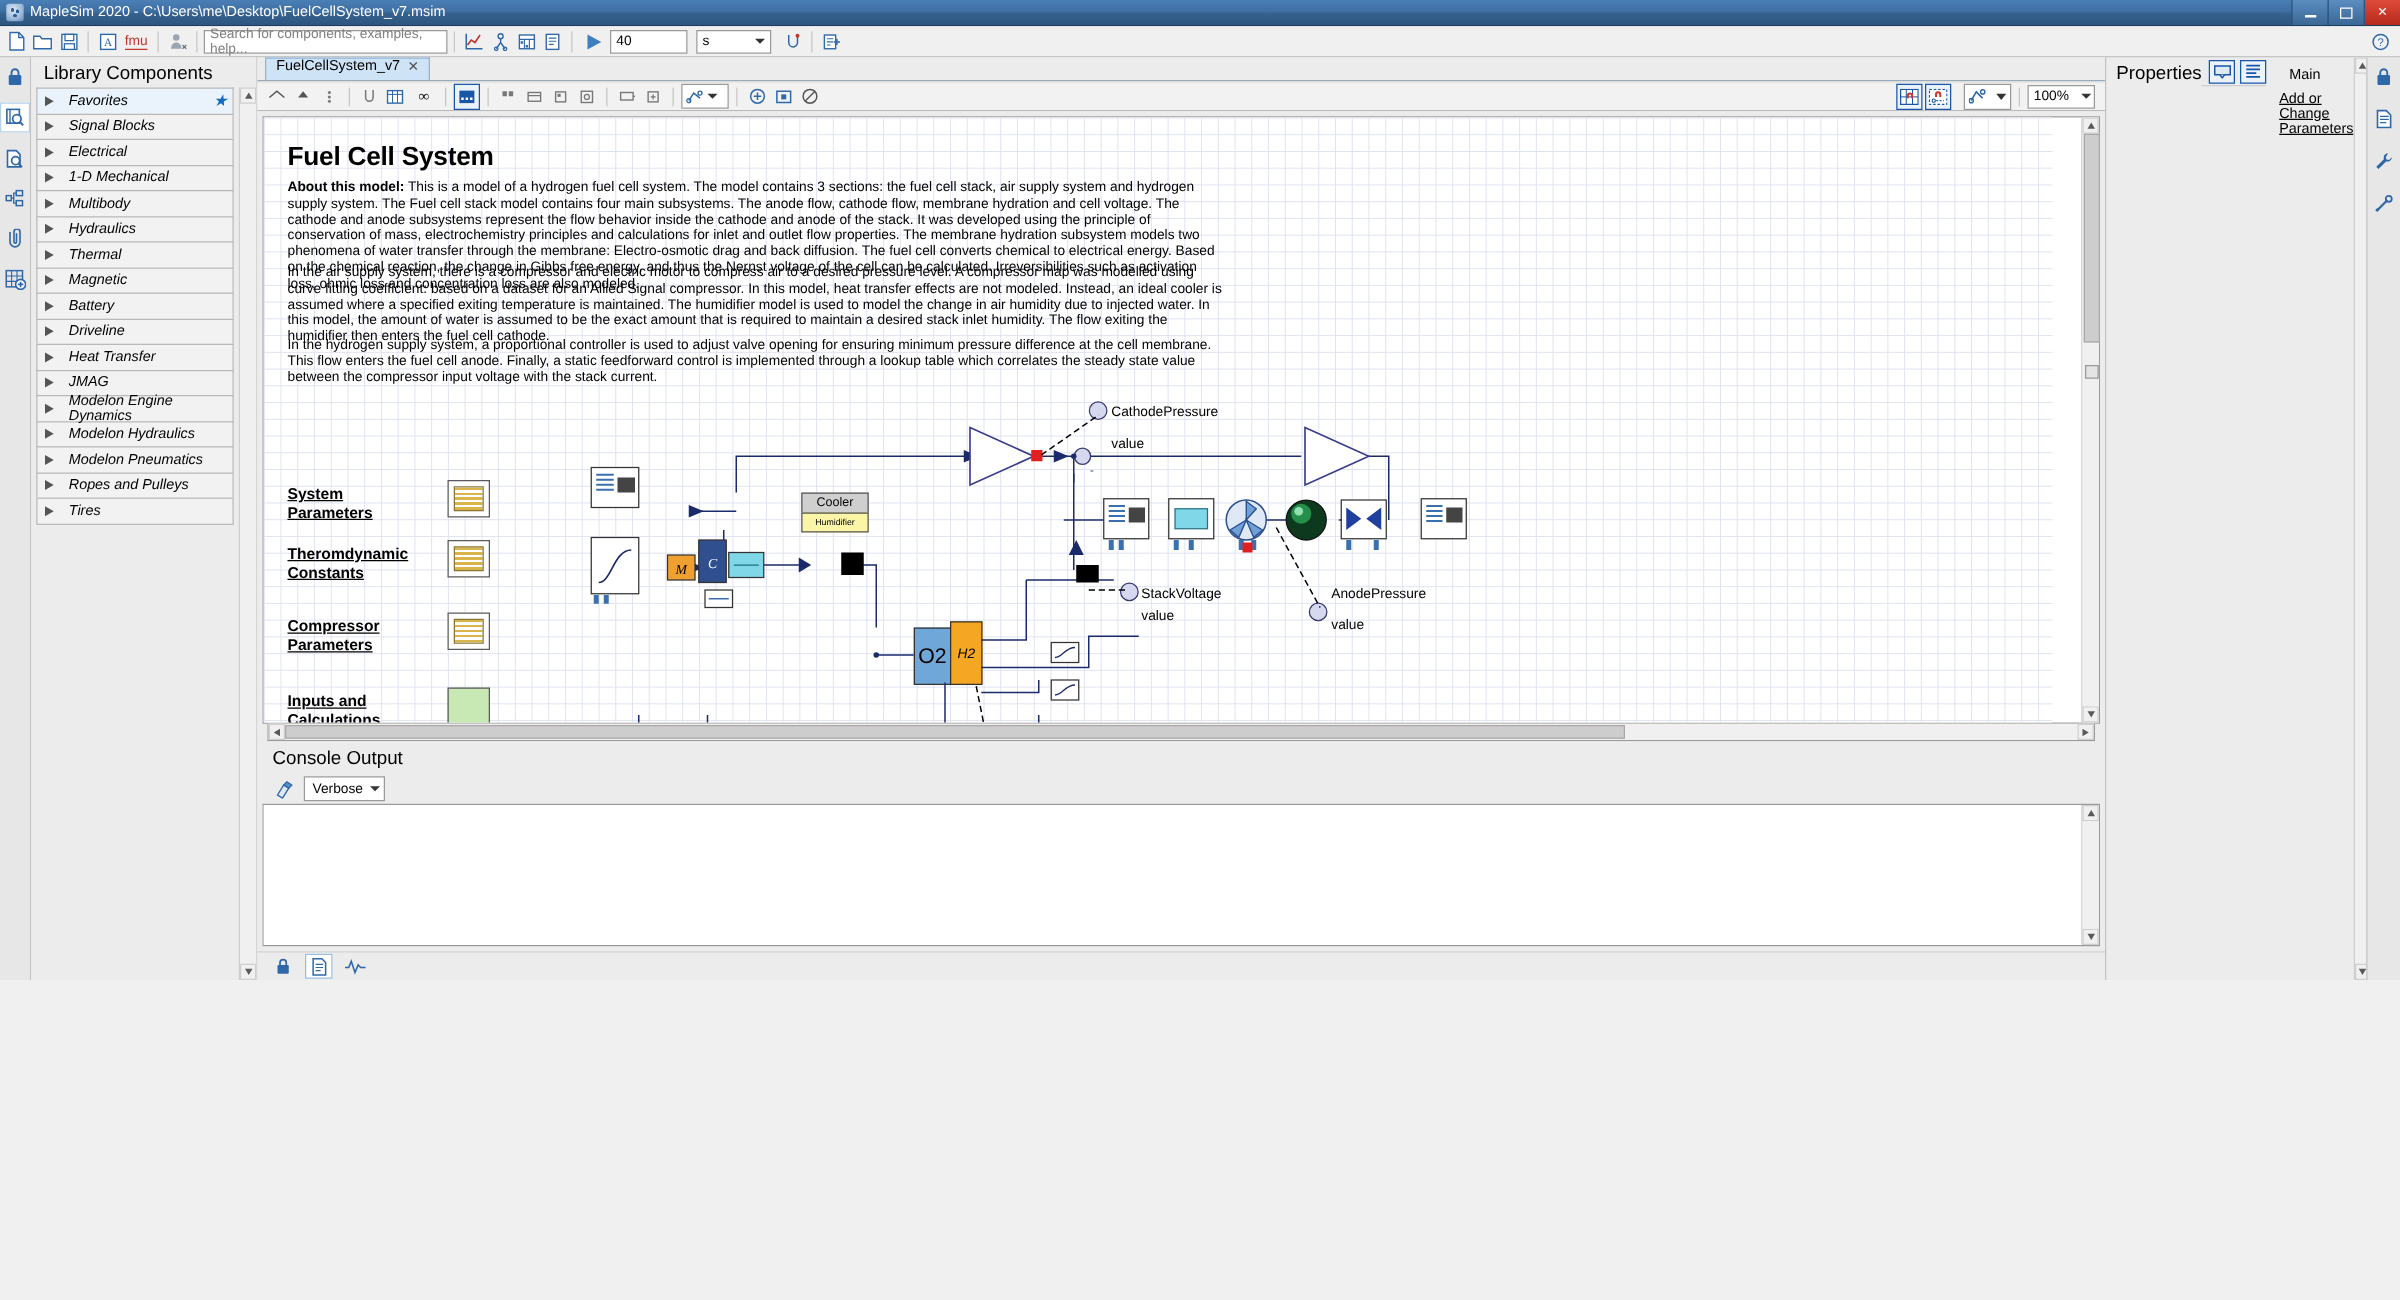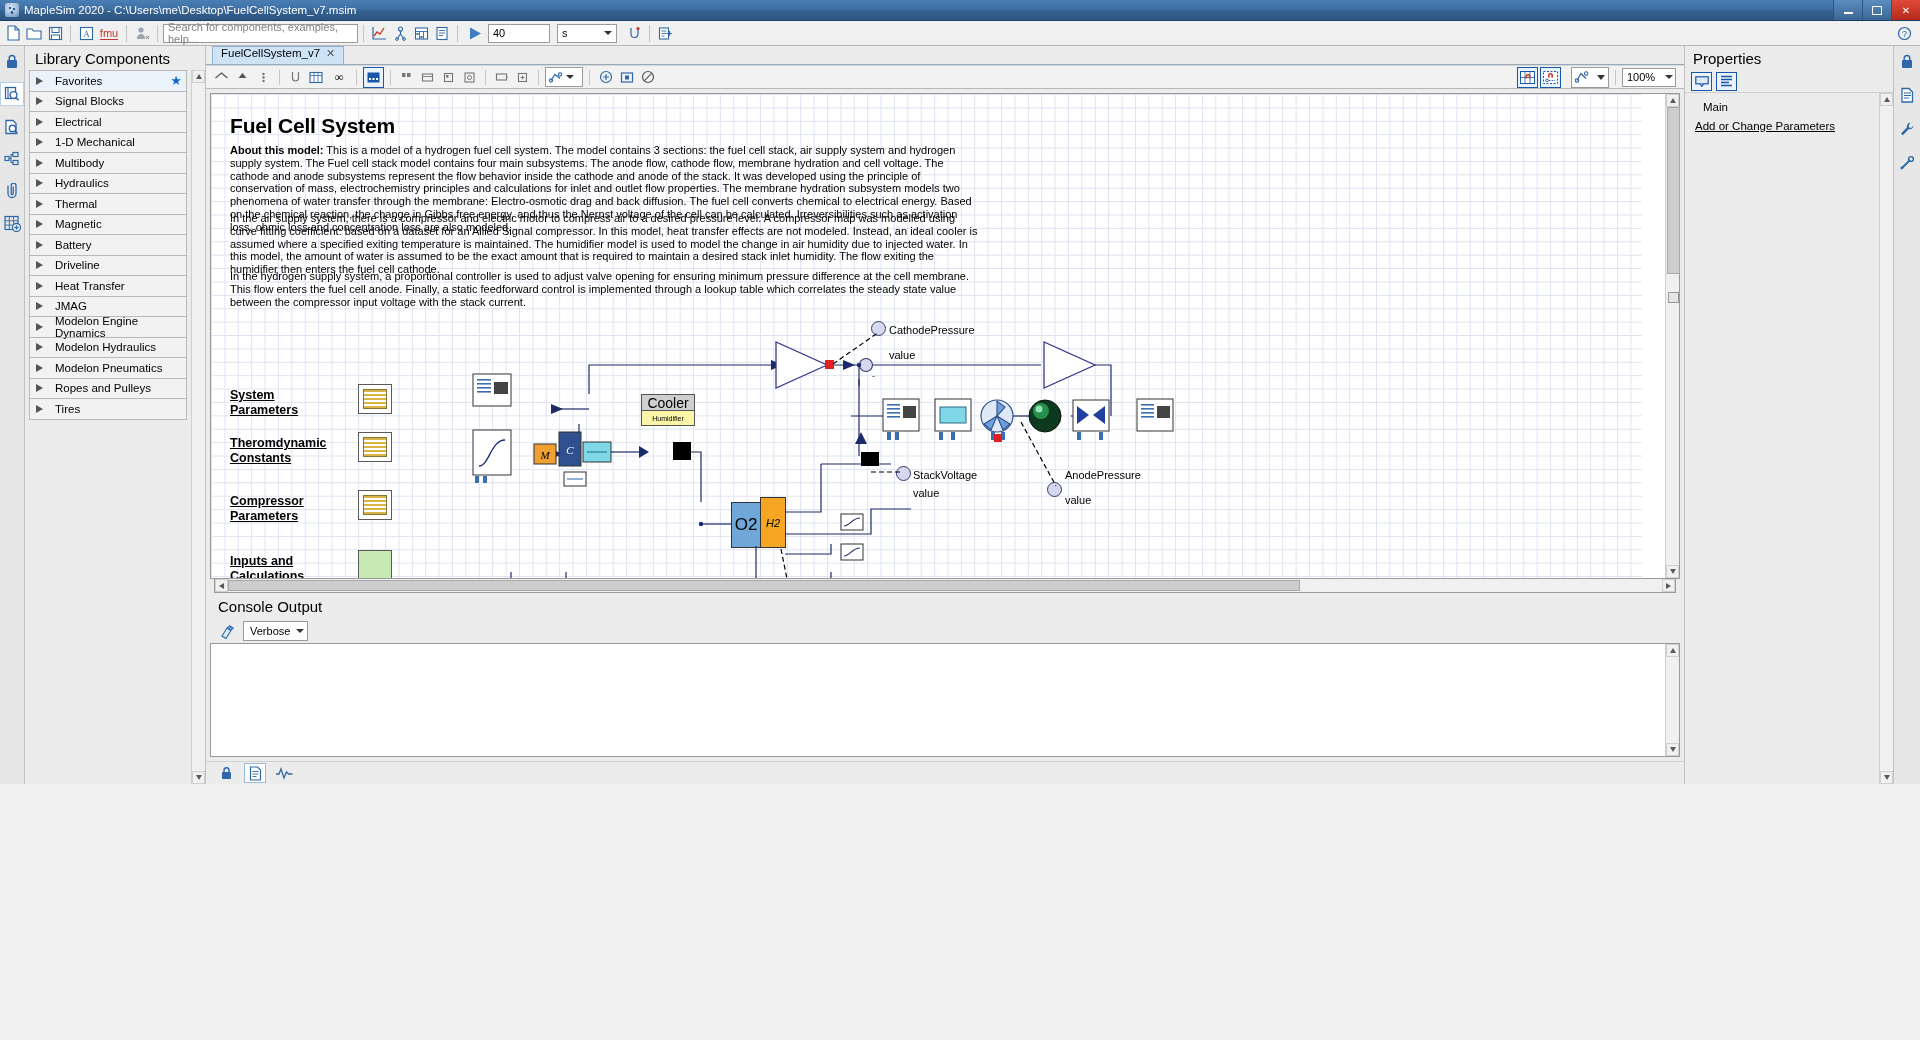--- a/index.html
+++ b/index.html
@@ -175,21 +175,21 @@
     gap:6px;padding:0 3px 0 6px;font-size:11px;}
   .console-body{flex:1;display:flex;border:1px solid #9a9a9a;background:#fff;margin-bottom:4px;}
   .console-text{flex:1;background:#fff;}
 
   .statusbar{height:22px;flex:0 0 22px;background:#ececec;display:flex;align-items:center;gap:8px;padding-left:10px;
     border-top:1px solid #d2d2d2;}
   .status-btn{width:20px;height:18px;display:flex;align-items:center;justify-content:center;}
   .status-btn.sel{border:1px solid #9cbde0;background:#fff;}
 
   
-  .propspanel{width:208px;flex:0 0 208px;background:#ececec;display:flex;flex-direction:column;
+  .propspanel{width:208px;flex:0 0 208px;background:#ececec;display:flex;flex-direction:row;
     border-left:1px solid #c2c2c2;}
   .props-head{height:24px;display:flex;align-items:center;padding-left:8px;font-size:15px;}
   .props-tabs{height:22px;display:flex;align-items:center;gap:4px;padding-left:6px;border-bottom:1px solid #cfcfcf;}
   .props-tab{width:19px;height:17px;border:1.5px solid #1a56a8;display:flex;align-items:center;justify-content:center;background:#eaf2fb;}
   .props-body{flex:1;display:flex;}
   .props-content{flex:1;padding:8px 0 0 18px;font-size:11.5px;}
   .props-content .lnk{color:#000;text-decoration:underline;display:block;margin-top:7px;margin-left:-8px;}
   .props-scroll{width:13px;background:#f0f0f0;border-left:1px solid #cfcfcf;display:flex;flex-direction:column;justify-content:space-between;}
 
   .rightrail{width:26px;flex:0 0 26px;background:#e7e7e7;border-left:1px solid #c2c2c2;
@@ -364,21 +364,21 @@
             <rect x="1" y="1.5" width="13" height="13" fill="none" stroke="#2f68a8" stroke-width="1.2"></rect>
             <path d="M1 5.8h13M1 10.1h13M5.3 1.5v13M9.6 1.5v13" stroke="#2f68a8" stroke-width="0.9"></path>
             <circle cx="12.5" cy="12.5" r="4" fill="#fff" stroke="#2f68a8" stroke-width="1.3"></circle>
             <path d="M12.5 10.3v4.4M10.3 12.5h4.4" stroke="#2f68a8" stroke-width="1.3"></path>
           </svg>
       </div>
     </div>
 
     <div class="librarypanel">
       <div class="panel-head">Library Components</div>
-      <div style="display:flex;flex:1;min-height:0;">
+      <div style="display:flex;flex:1;min-height:0;font-style:italic;">
         <div style="flex:1;display:flex;flex-direction:column;min-width:0;">
           <div class="lib-list">
             <div class="lib-row fav">
               <span class="tri"></span>
               <span>Favorites</span>
               <span class="star">★</span>
             </div>
             <div class="lib-row">
                 <span class="tri"></span>
                 <span>Signal Blocks</span>
@@ -657,21 +657,21 @@
             <div class="port" style="left:685px;top:372px;"></div>
 
             <div class="diag-label" style="left:854px;top:375px;">AnodePressure</div>
             <div class="diag-label" style="left:854px;top:400px;">value</div>
             <div class="port" style="left:836px;top:388px;"></div>
 
             <div class="diag-label" style="left:590px;top:507px;">PwrStack</div>
             <div class="port" style="left:571px;top:508px;"></div>
 
             <div style="position:absolute;left:430px;top:300px;width:52px;height:15px;background:#cfcfcf;border:1px solid #555;display:flex;align-items:center;justify-content:center;">
-              <span style="font-size:14px;">Cooler</span>
+              <span style="font-size:10px;">Cooler</span>
             </div>
             <div style="position:absolute;left:430px;top:316px;width:52px;height:14px;background:#fbf5a8;border:1px solid #555;display:flex;align-items:center;justify-content:center;">
               <span style="font-size:7px;">Humidifier</span>
             </div>
 
             <div style="position:absolute;left:520px;top:408px;width:28px;height:44px;background:#6fa8d8;border:1px solid #333;display:flex;align-items:center;justify-content:center;">
               <span style="font-size:17px;">O2</span>
             </div>
             <div style="position:absolute;left:549px;top:403px;width:24px;height:49px;background:#f5a623;border:1px solid #333;display:flex;align-items:center;justify-content:center;">
               <span style="font-style:italic;font-size:11px;">H2</span>

